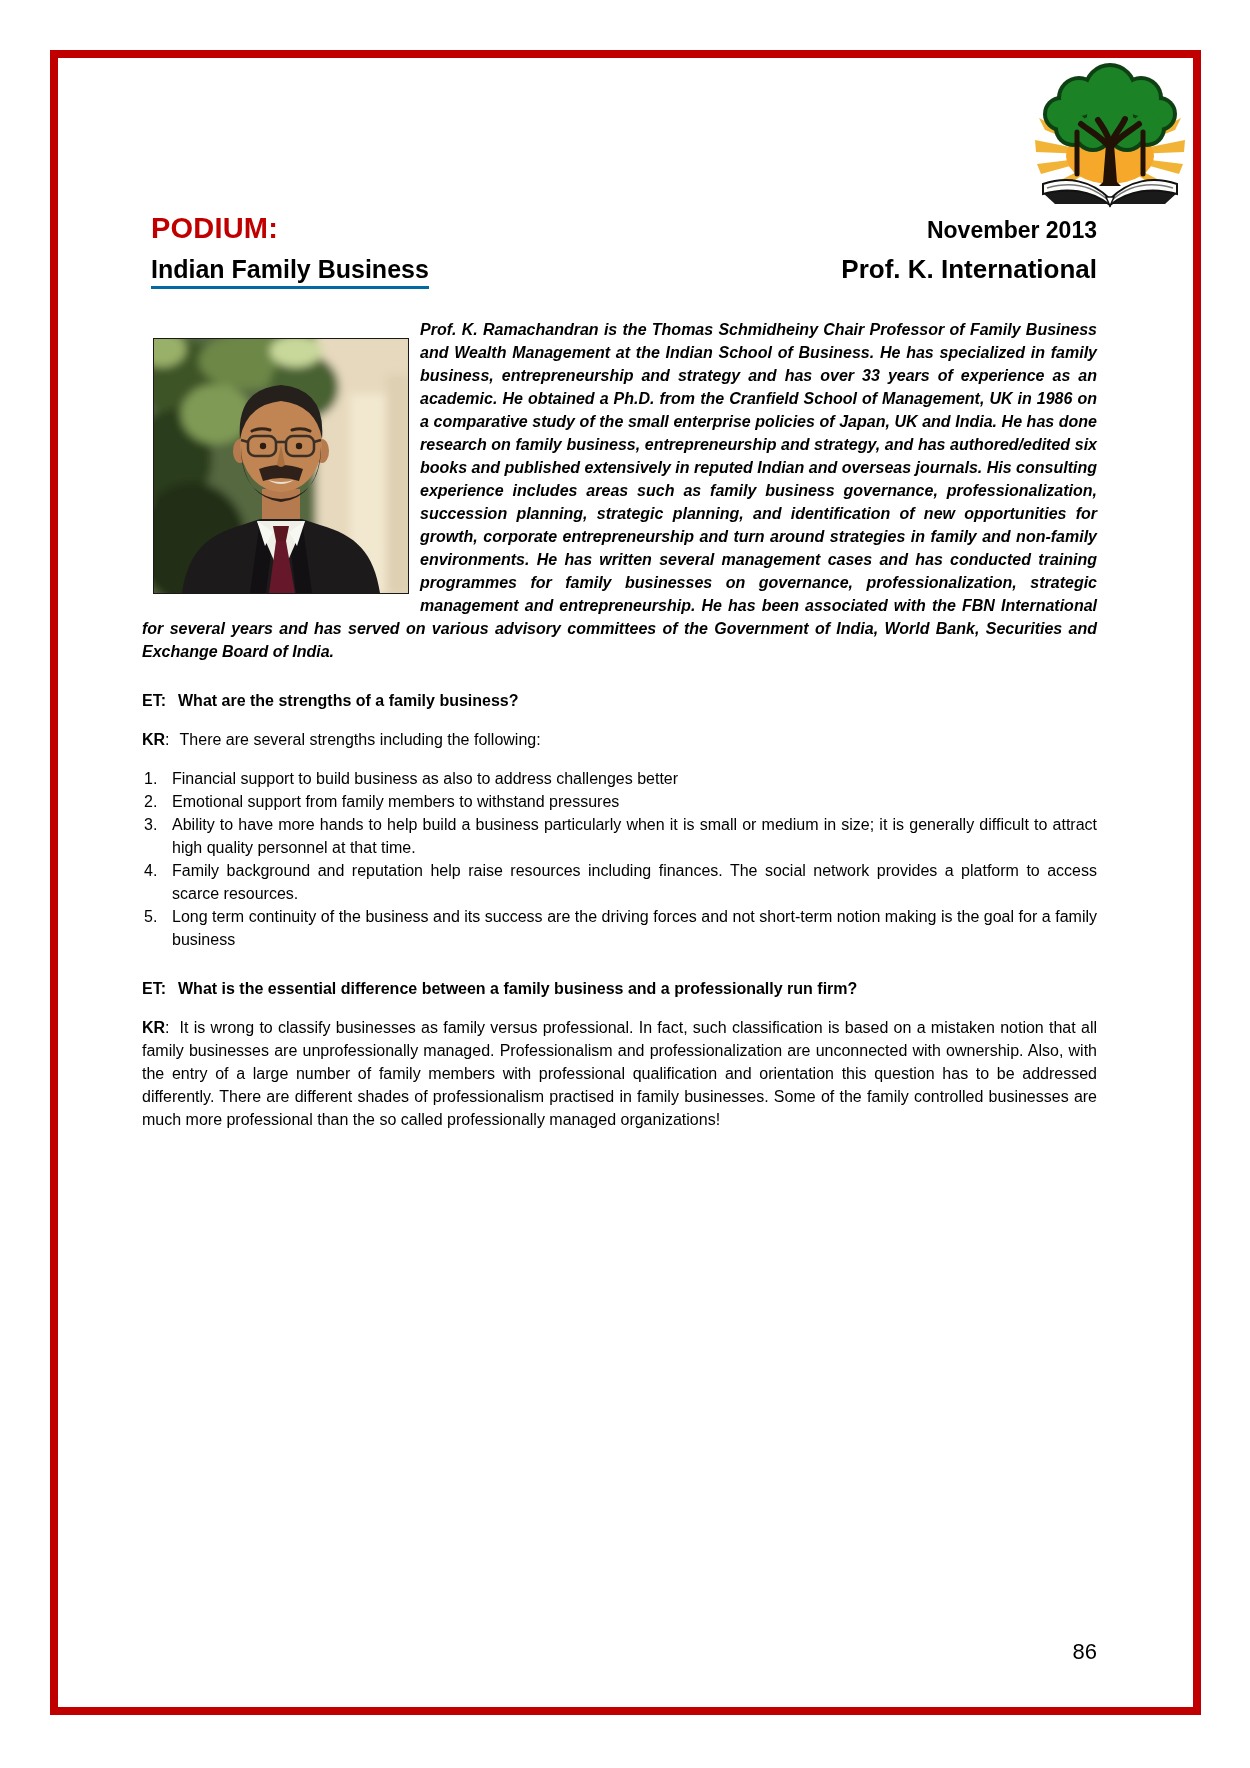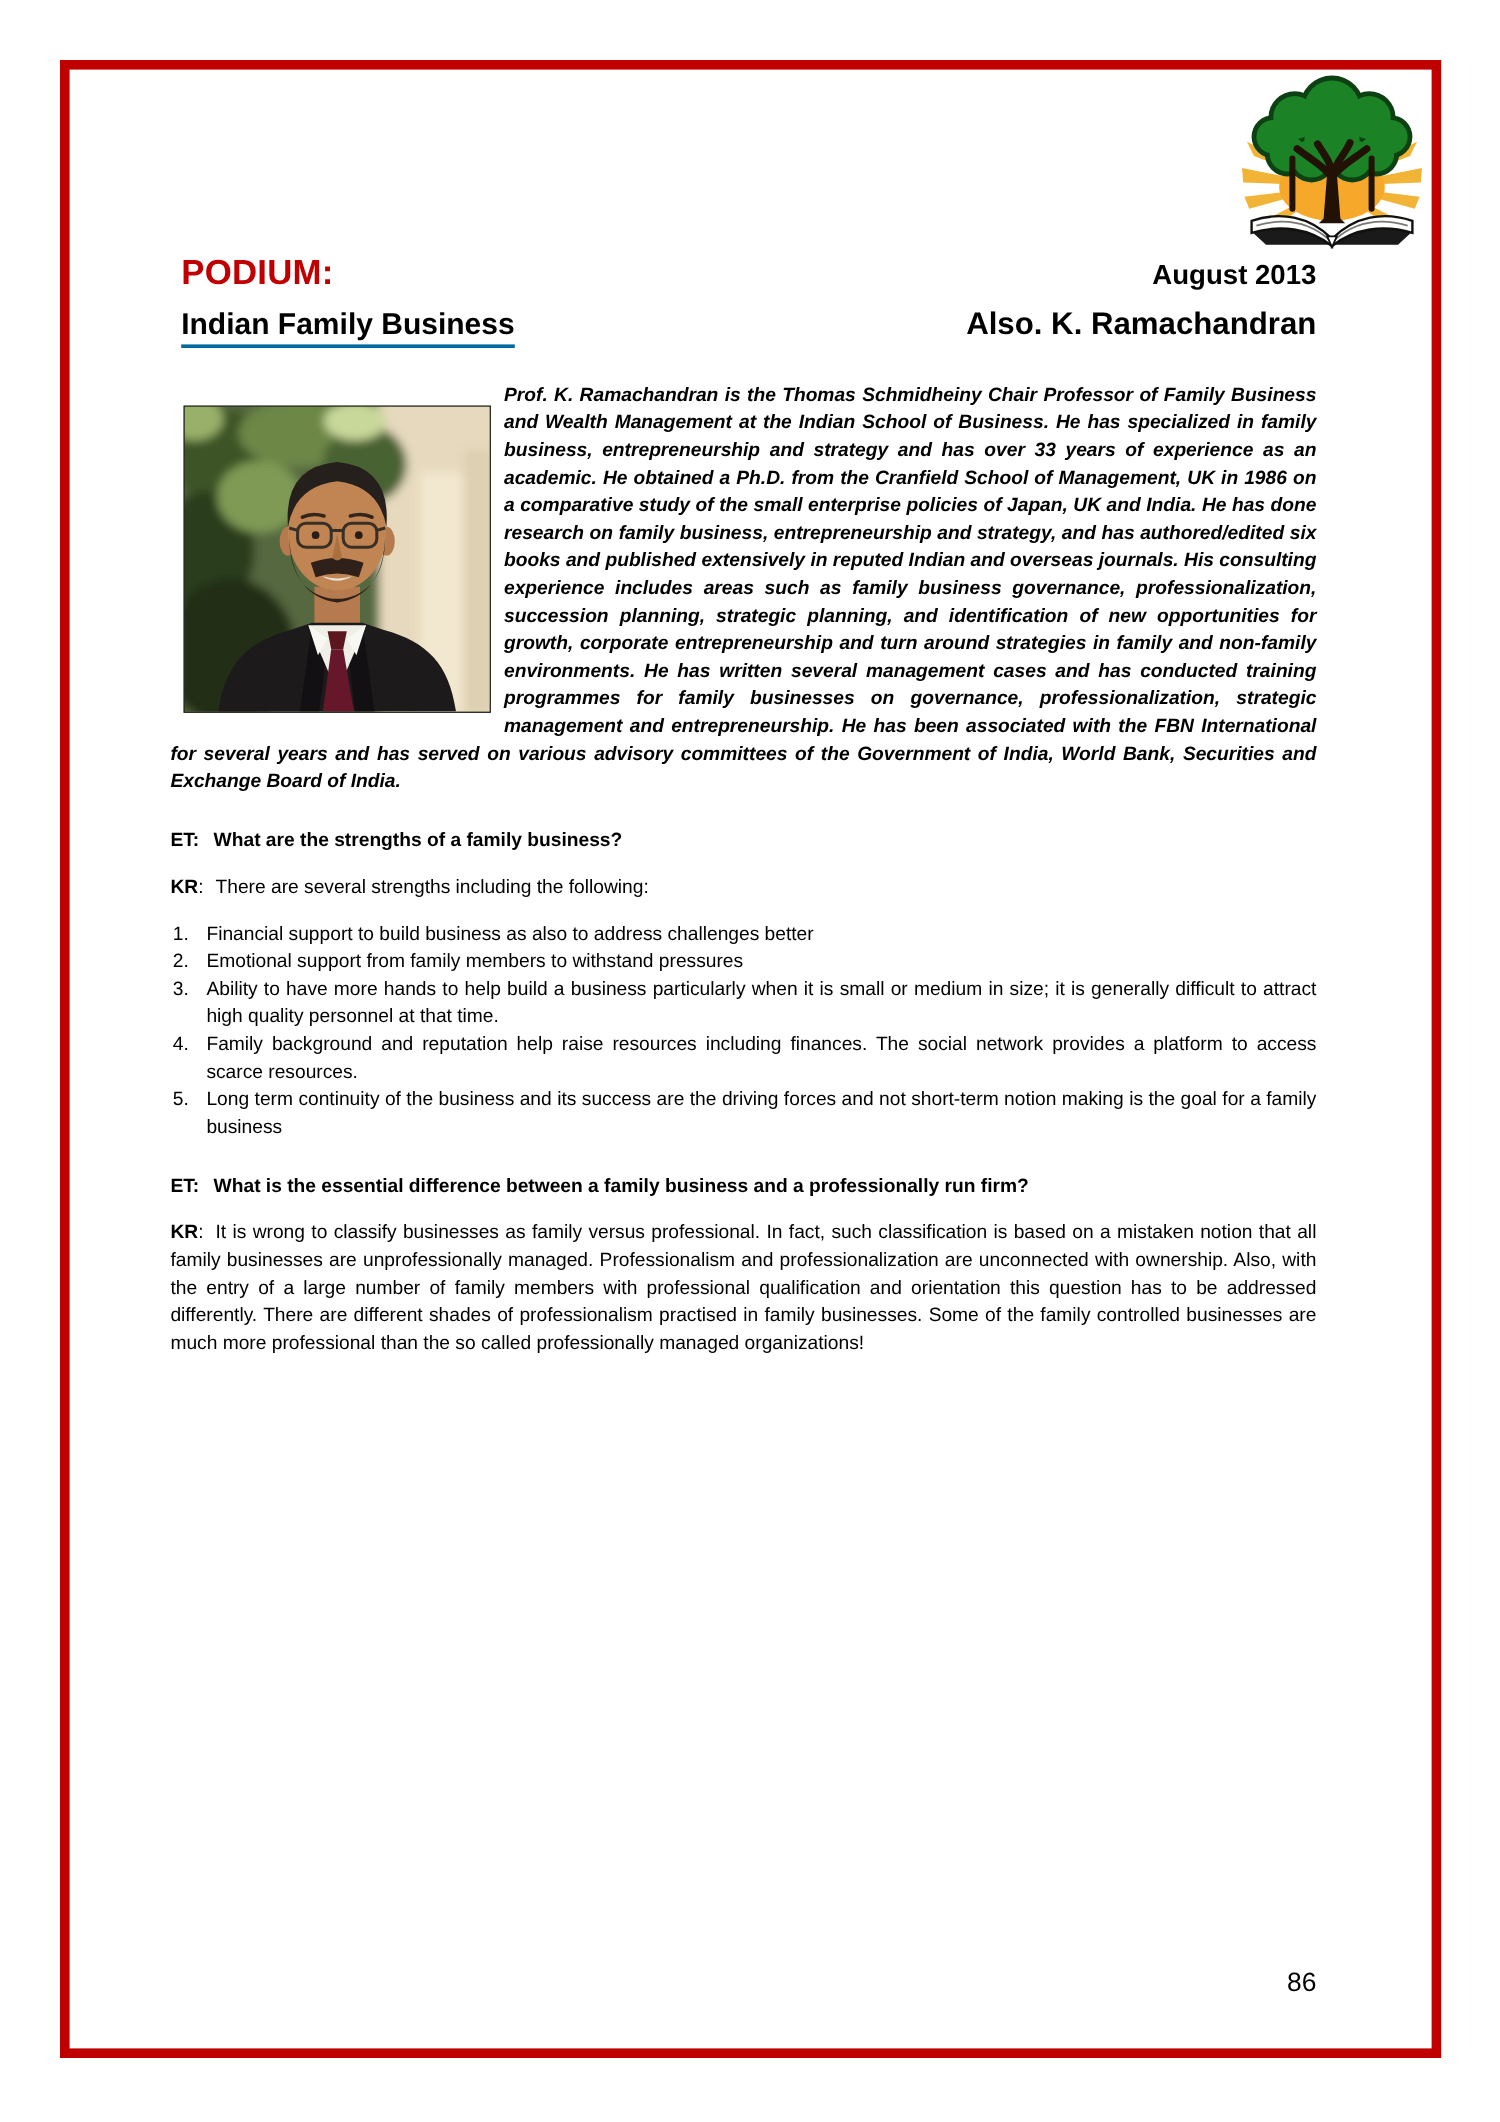--- a/index.html
+++ b/index.html
@@ -111,25 +111,25 @@
         <path d="M77,139 C96,120 120,116 144,124 L144,134 C120,127 96,130 77,145 Z" fill="#fdfdfb" stroke="#111" stroke-width="2"></path>
         <path d="M75,140 C58,125 38,121 14,128 M79,140 C96,125 116,121 140,128" stroke="#777" stroke-width="1.5" fill="none"></path>
         <polygon points="73,137 81,137 77,146" fill="#fff" stroke="#111" stroke-width="1.5"></polygon>
       </g>
     </svg>
   </div>
 
   <div class="hdr">
     <div class="hdr-row">
       <span class="podium">PODIUM:</span>
-      <span class="date">August 2013</span>
+      <span class="date">November 2013</span>
     </div>
     <div class="hdr-row hdr-row2">
       <span class="title"><span>Indian Family Business</span></span>
-      <span class="author">Also. K. Ramachandran</span>
+      <span class="author">Prof. K. International</span>
     </div>
   </div>
 
   <div class="content">
 
     <p class="bio">
       <span class="photo-float">
         <svg width="254" height="254" viewBox="0 0 254 254" xmlns="http://www.w3.org/2000/svg">
           <defs>
               <filter id="pblur" x="-20%" y="-20%" width="140%" height="140%">

